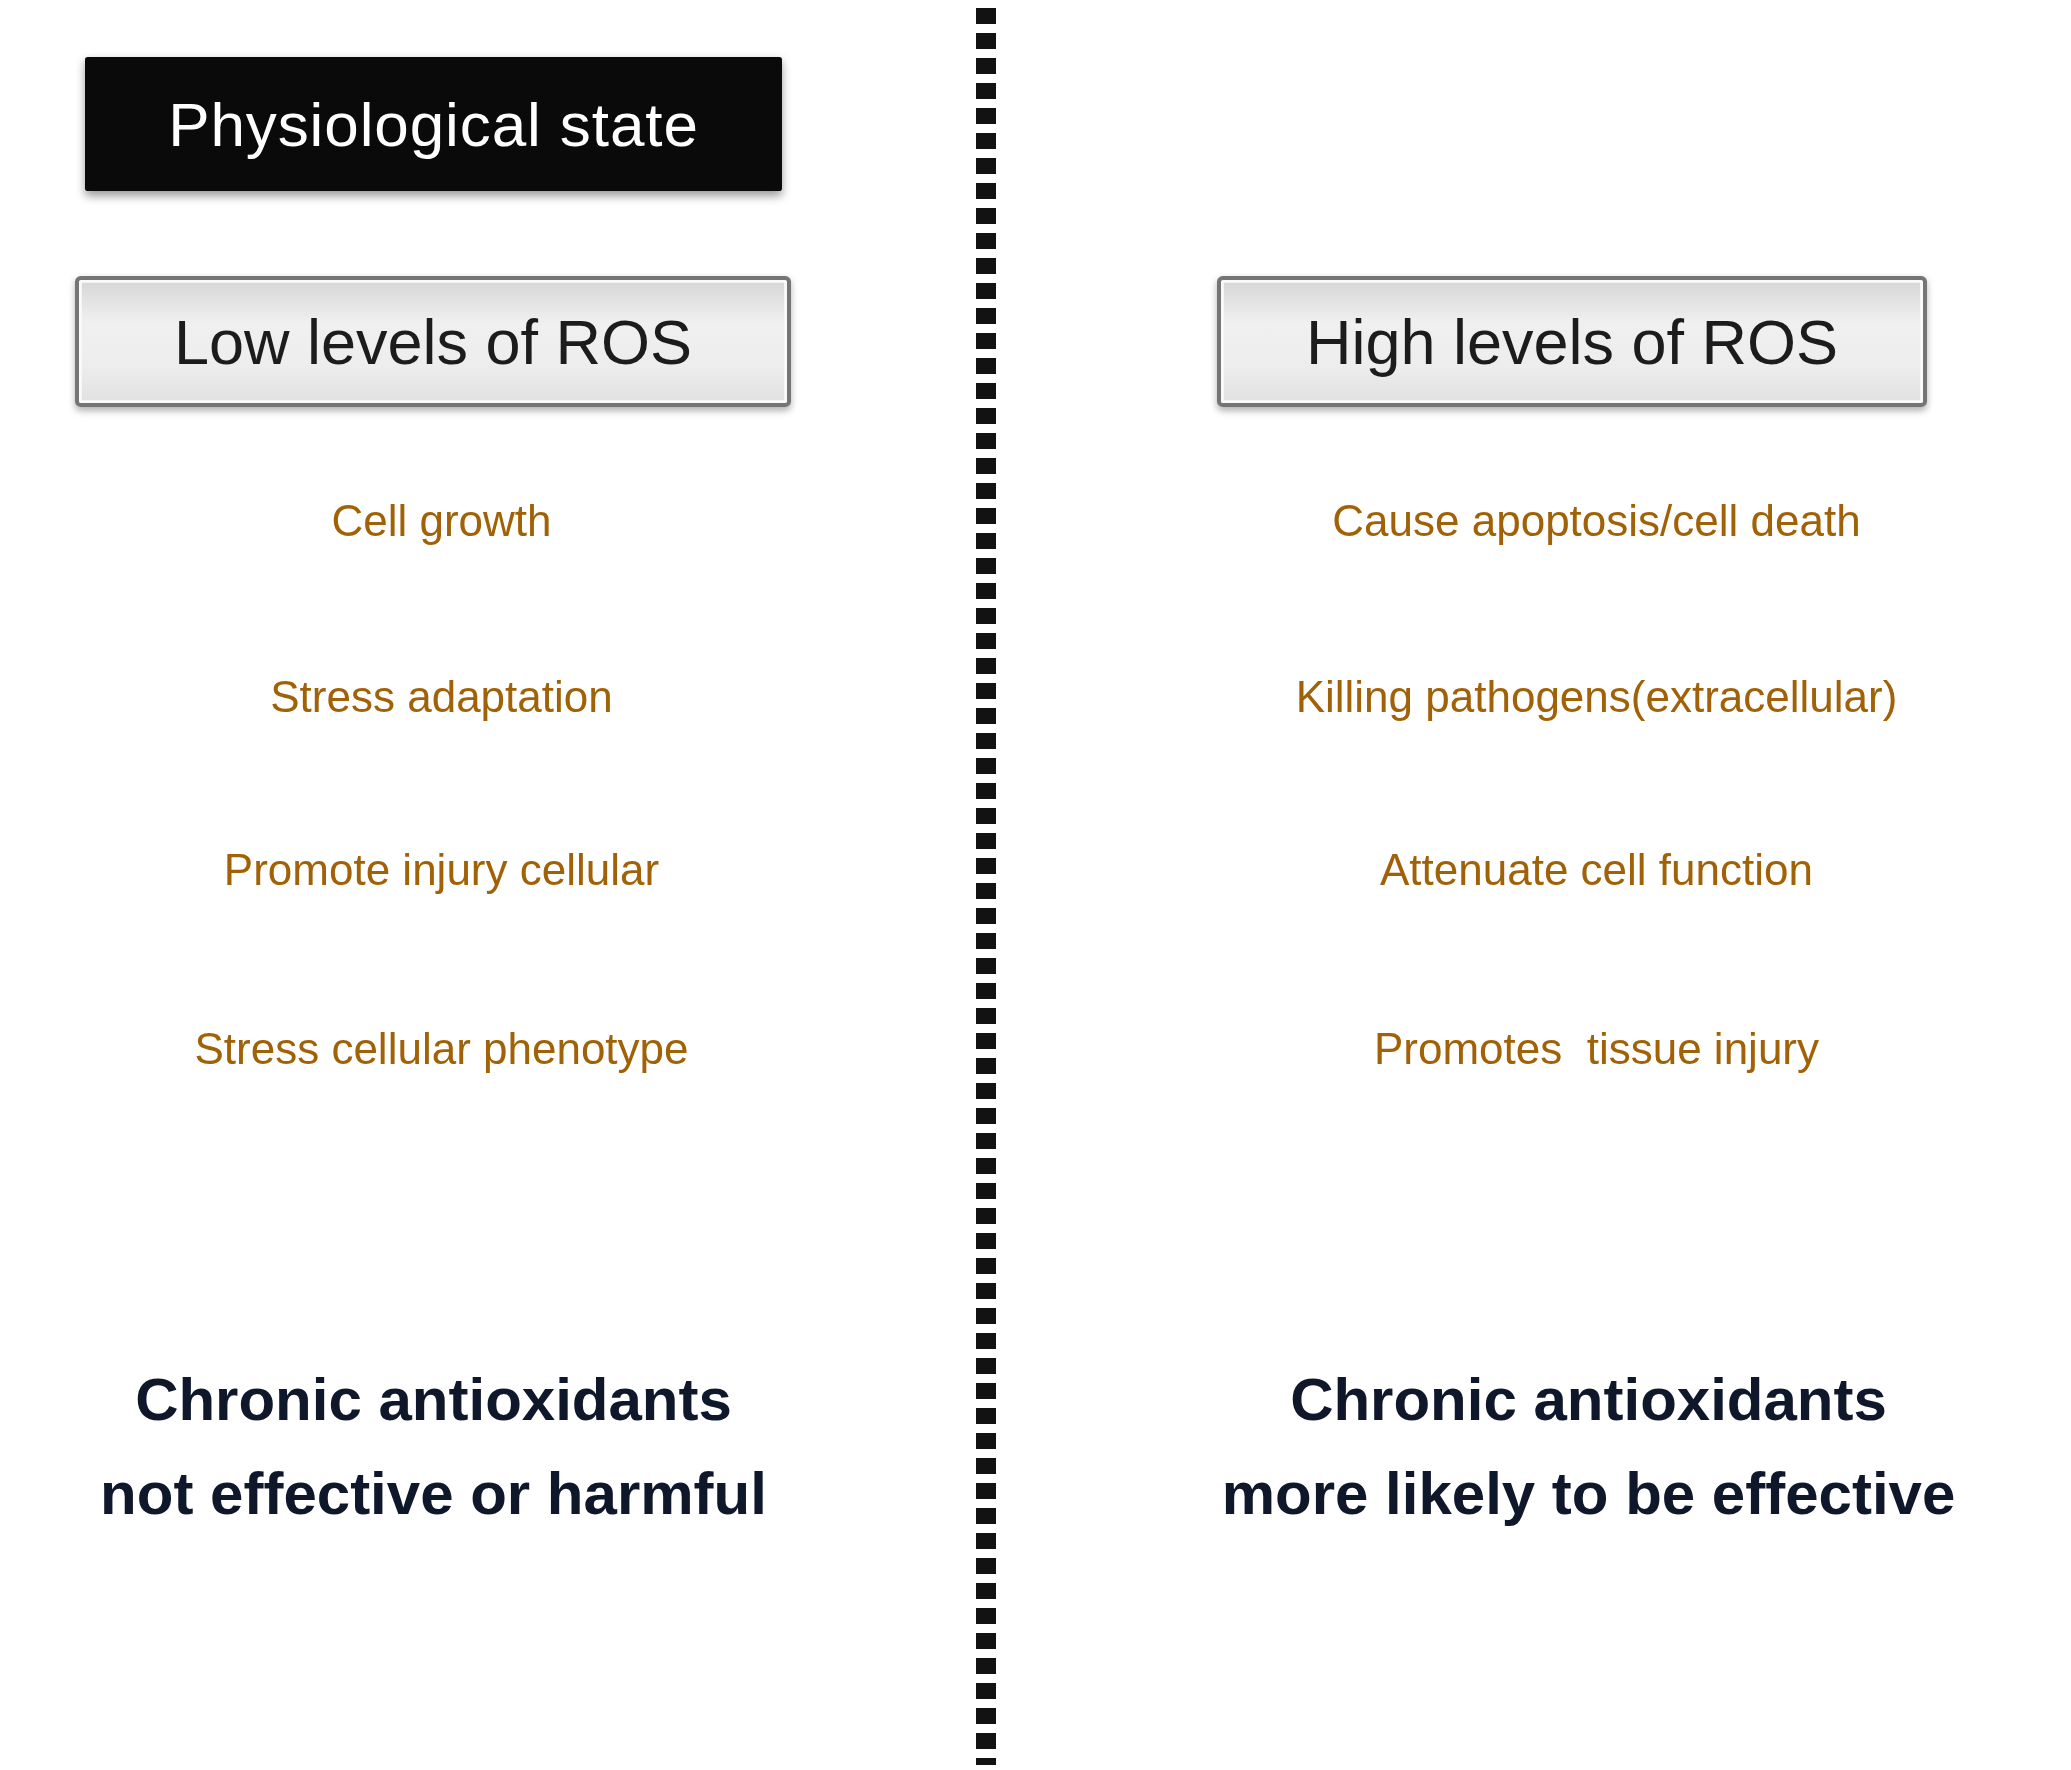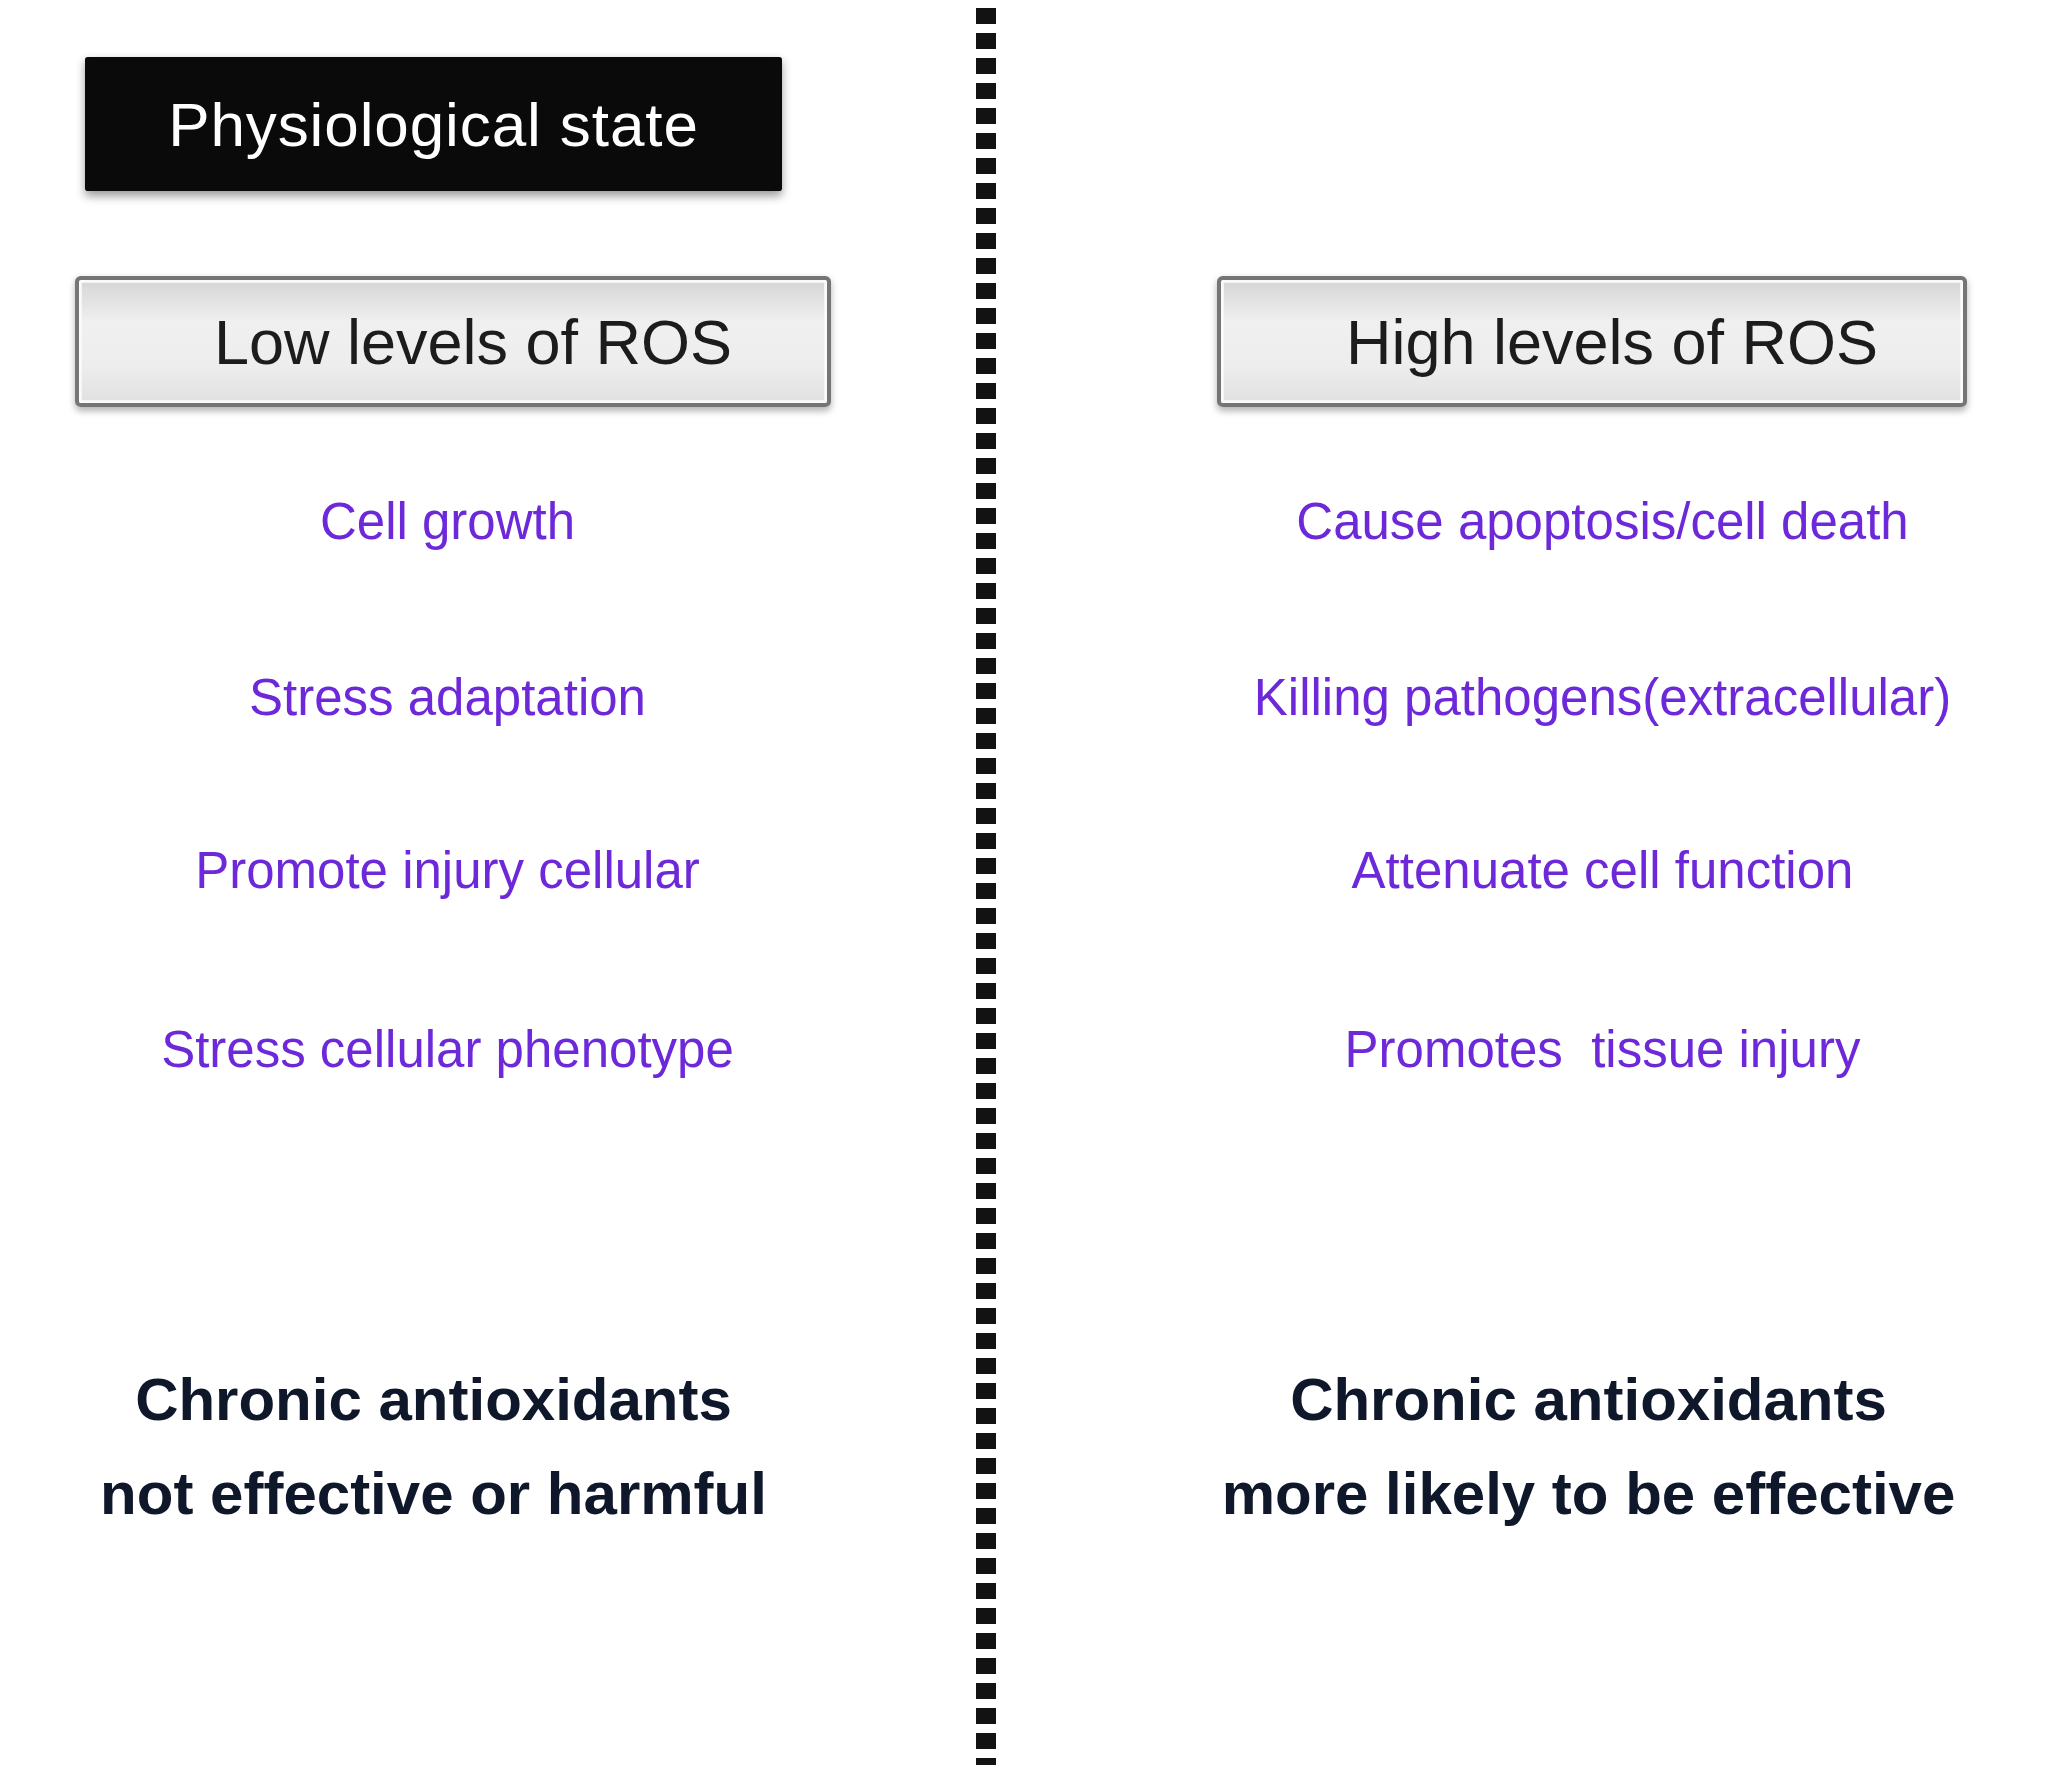--- a/index.html
+++ b/index.html
@@ -47,35 +47,34 @@
     height: 123px;
     border: 4.7px solid #757575;
     border-radius: 5.6px;
     background: linear-gradient(180deg, #d6d6d6 0%, #f0f0f0 35%, #ededed 70%, #e1e1e1 100%);
     box-shadow: inset 0 0 0 2.8px #fafafa, 0 3.7px 7.5px rgba(0,0,0,0.30);
     color: #1c1c1c;
     display: flex;
     align-items: center;
     justify-content: center;
     font-size: 63px;
-    padding-left: 40px;
   }
   #col-left  .ros-box { left: 75px;  width: 708px; }
   #col-right .ros-box { left: 112px; width: 702px; }
 
   .item {
     position: absolute;
-    left: 14px;
+    left: 8px;
     width: 100%;
     height: 80px;
     display: flex;
     align-items: center;
     justify-content: center;
-    font-size: 51px;
-    color: #6d28d9;
+    font-size: 44px;
+    color: #a16207;
     white-space: pre-wrap;
   }
   .item-0 { top: 469px; }
   .item-1 { top: 645px; }
   .item-2 { top: 818px; }
   .item-3 { top: 997px; }
 
   .conclusion {
     position: absolute;
     left: 0;

